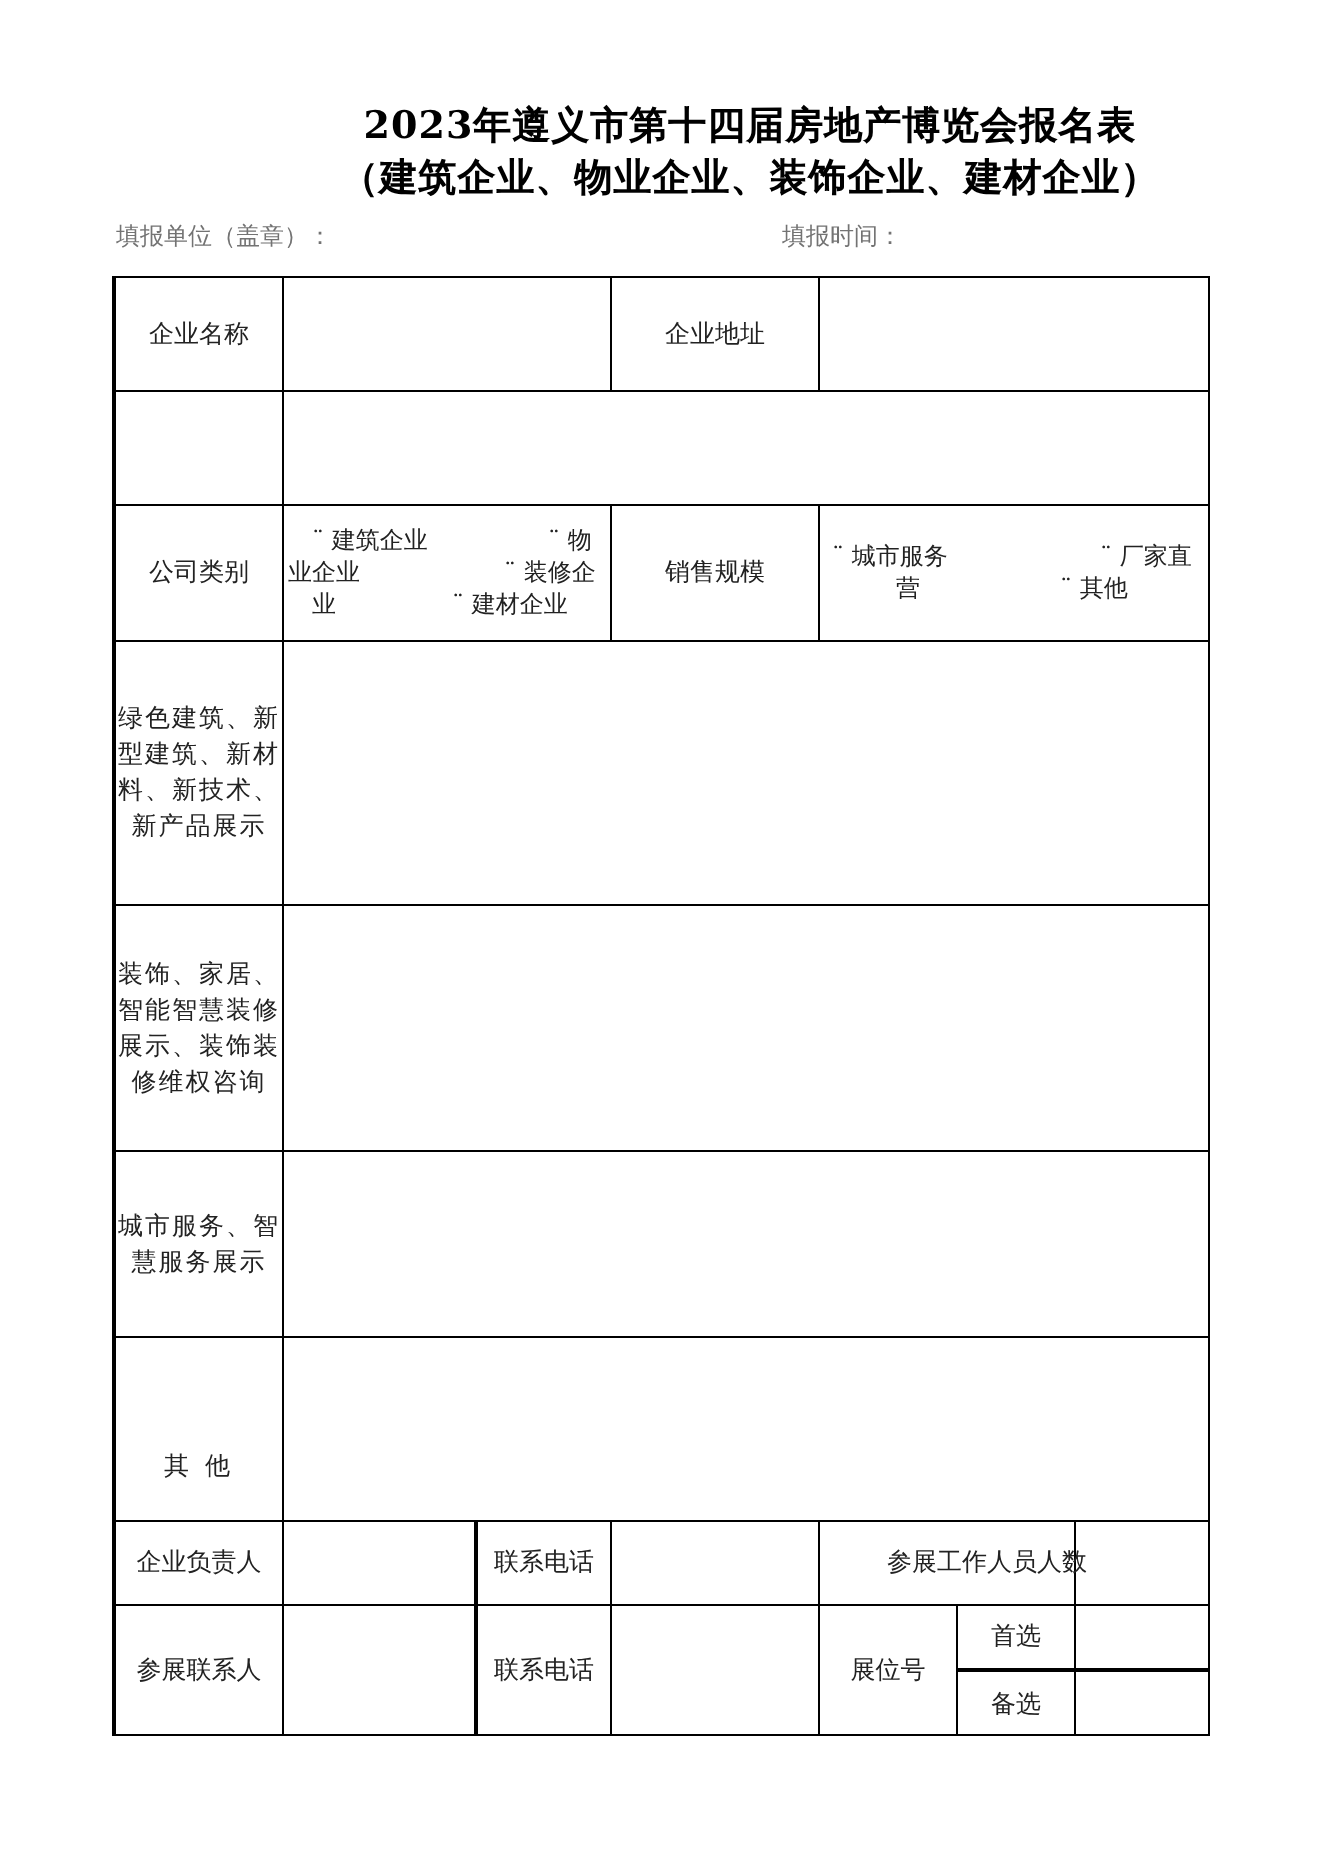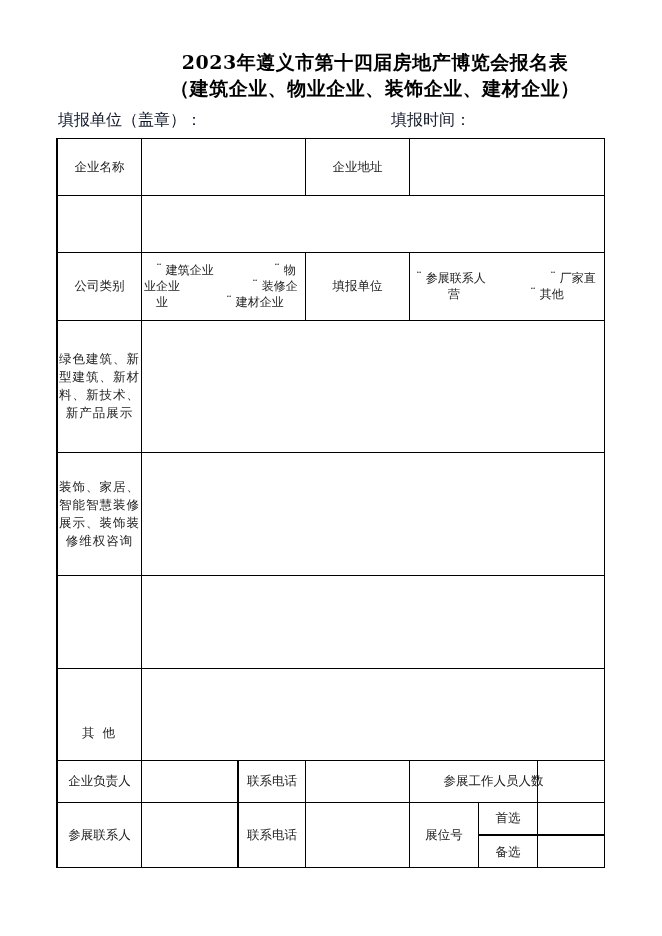--- a/index.html
+++ b/index.html
@@ -2,21 +2,21 @@
 <html><head>
 <meta charset="utf-8">
 <style>
   html, body { margin:0; padding:0; background:#ffffff; }
   body { width:662px; height:936px; position:relative; overflow:hidden;
          font-family:"DejaVu Serif","Liberation Serif",serif; color:#1a1a1a; }
   .title { position:absolute; left:0; width:662px; text-align:center; font-weight:bold;
            font-size:19px; letter-spacing:0.5px; color:#000;margin-left:44px; }
   .t1 { top:50px; }
   .t2 { top:76px; }
-  .meta { position:absolute; top:110px; font-size:16px; color:#0f172a; }
+  .meta { position:absolute; top:110px; font-size:12px; color:#737373; }
   .grid { position:absolute; left:56px; top:138px; width:480px; height:730px; }
   .cell { position:absolute; box-sizing:border-box; display:flex; align-items:center;
           justify-content:center; text-align:center; font-size:12.5px; color:#222;
           line-height:18px; }
   .ln { position:absolute; background:#000; }
   .cb { font-size:12px; color:#222; line-height:15px; position:absolute; }
   .vlabel { padding:0 1px; letter-spacing:1px; font-size:12.5px; line-height:18px; }
 </style>
 </head>
 <body>
@@ -63,34 +63,35 @@
 
   <div class="cell" style="left:2px;top:114px;width:83px;height:68px;">公司类别</div>
   <div style="position:absolute;left:86px;top:115px;width:163px;height:67px;">
     <span class="cb" style="left:14px;top:10px;">¨ 建筑企业</span>
     <span class="cb" style="left:132px;top:10px;">¨ 物</span>
     <span class="cb" style="left:2px;top:26px;">业企业</span>
     <span class="cb" style="left:110px;top:26px;">¨ 装修企</span>
     <span class="cb" style="left:14px;top:42px;">业</span>
     <span class="cb" style="left:84px;top:42px;">¨ 建材企业</span>
   </div>
-  <div class="cell" style="left:250px;top:114px;width:103px;height:68px;">填报单位</div>
+  <div class="cell" style="left:250px;top:114px;width:103px;height:68px;">销售规模</div>
   <div style="position:absolute;left:354px;top:115px;width:194px;height:67px;">
-    <span class="cb" style="left:6px;top:18px;">¨ 参展联系人</span>
+    <span class="cb" style="left:6px;top:18px;">¨ 城市服务</span>
     <span class="cb" style="left:140px;top:18px;">¨ 厂家直</span>
     <span class="cb" style="left:38px;top:34px;">营</span>
     <span class="cb" style="left:120px;top:34px;">¨ 其他</span>
   </div>
 
   <div class="cell vlabel" style="left:2px;top:182px;width:83px;height:132px;">绿色建筑、新型建筑、新材料、新技术、新产品展示</div>
   <div class="cell" style="left:86px;top:183px;width:462px;height:131px;"></div>
 
   <div class="cell vlabel" style="left:2px;top:314px;width:83px;height:123px;">装饰、家居、智能智慧装修展示、装饰装修维权咨询</div>
   <div class="cell" style="left:86px;top:315px;width:462px;height:122px;"></div>
 
+  <div class="cell vlabel" style="left:2px;top:437px;width:83px;height:93px;">城市服务、智慧服务展示</div>
   <div class="cell" style="left:86px;top:438px;width:462px;height:92px;"></div>
 
   <div class="cell" style="left:2px;top:530px;width:83px;height:92px;letter-spacing:2px;margin-top:19px;">其 他</div>
   <div class="cell" style="left:86px;top:531px;width:462px;height:91px;"></div>
 
   <div class="cell" style="left:2px;top:622px;width:83px;height:42px;">企业负责人</div>
   <div class="cell" style="left:86px;top:623px;width:95px;height:41px;"></div>
   <div class="cell" style="left:183px;top:622px;width:66px;height:42px;">联系电话</div>
   <div class="cell" style="left:250px;top:623px;width:103px;height:41px;"></div>
   <div class="cell" style="left:374px;top:622px;width:127px;height:42px;">参展工作人员人数</div>

